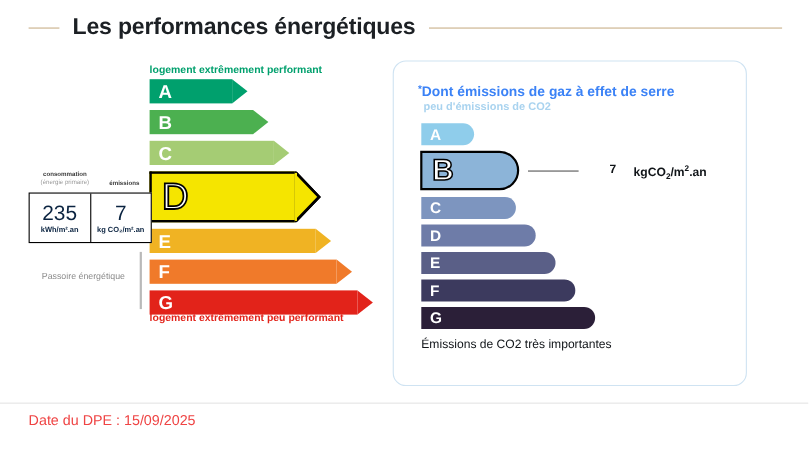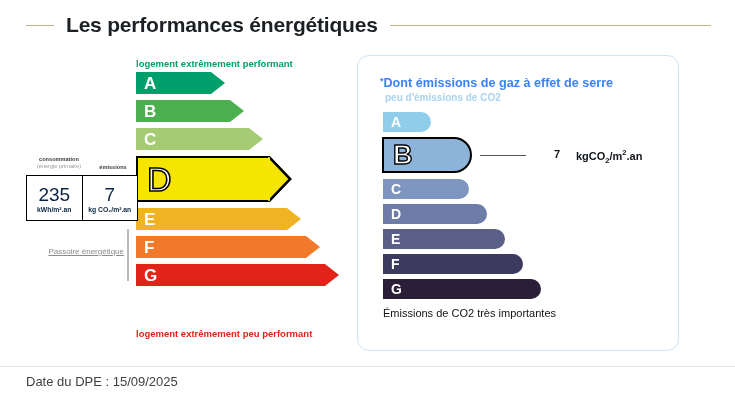--- a/index.html
+++ b/index.html
@@ -59,21 +59,20 @@
     color: #00a06d;
     white-space: nowrap;
   }
   .cap-bottom {
     position: absolute;
     left: 110px; top: 232px;
     font-size: 9.5px;
     font-weight: bold;
     color: #e2231a;
     white-space: nowrap;
-    margin-top: 44px;
   }
 
   .ebar {
     position: absolute;
     left: 110px;
     height: 22px;
     display: flex;
     align-items: center;
   }
   .ebar .body {
@@ -177,25 +176,24 @@
   .passoire-line {
     position: absolute;
     left: 101px; top: 177px;
     width: 1.5px; height: 52px;
     background: #b9b9b9;
   }
   .passoire-text {
     position: absolute;
     left: 12px; top: 195px;
     width: 86px;
-    text-align: right;
+    text-align: left;
     font-size: 8px;
     color: #8b8b8b;
     white-space: nowrap;
-    text-decoration: underline;
   }
 
   
   .co2-panel {
     position: absolute;
     left: 357px; top: 55px;
     width: 322px; height: 296px;
     border: 1.5px solid #cfe3f2;
     border-radius: 12px;
     background: #ffffff;
@@ -288,21 +286,21 @@
   .footer-rule {
     position: absolute;
     left: 0; top: 366px;
     width: 735px; height: 1px;
     background: #e4e4e4;
   }
   .footer-date {
     position: absolute;
     left: 26px; top: 374px;
     font-size: 13px;
-    color: #404040;
+    color: #ef4444;
     white-space: nowrap;
   }
 </style>
 </head>
 <body>
 
 <div id="root">
 
   <div class="header">
     <div class="rule-left"></div>

